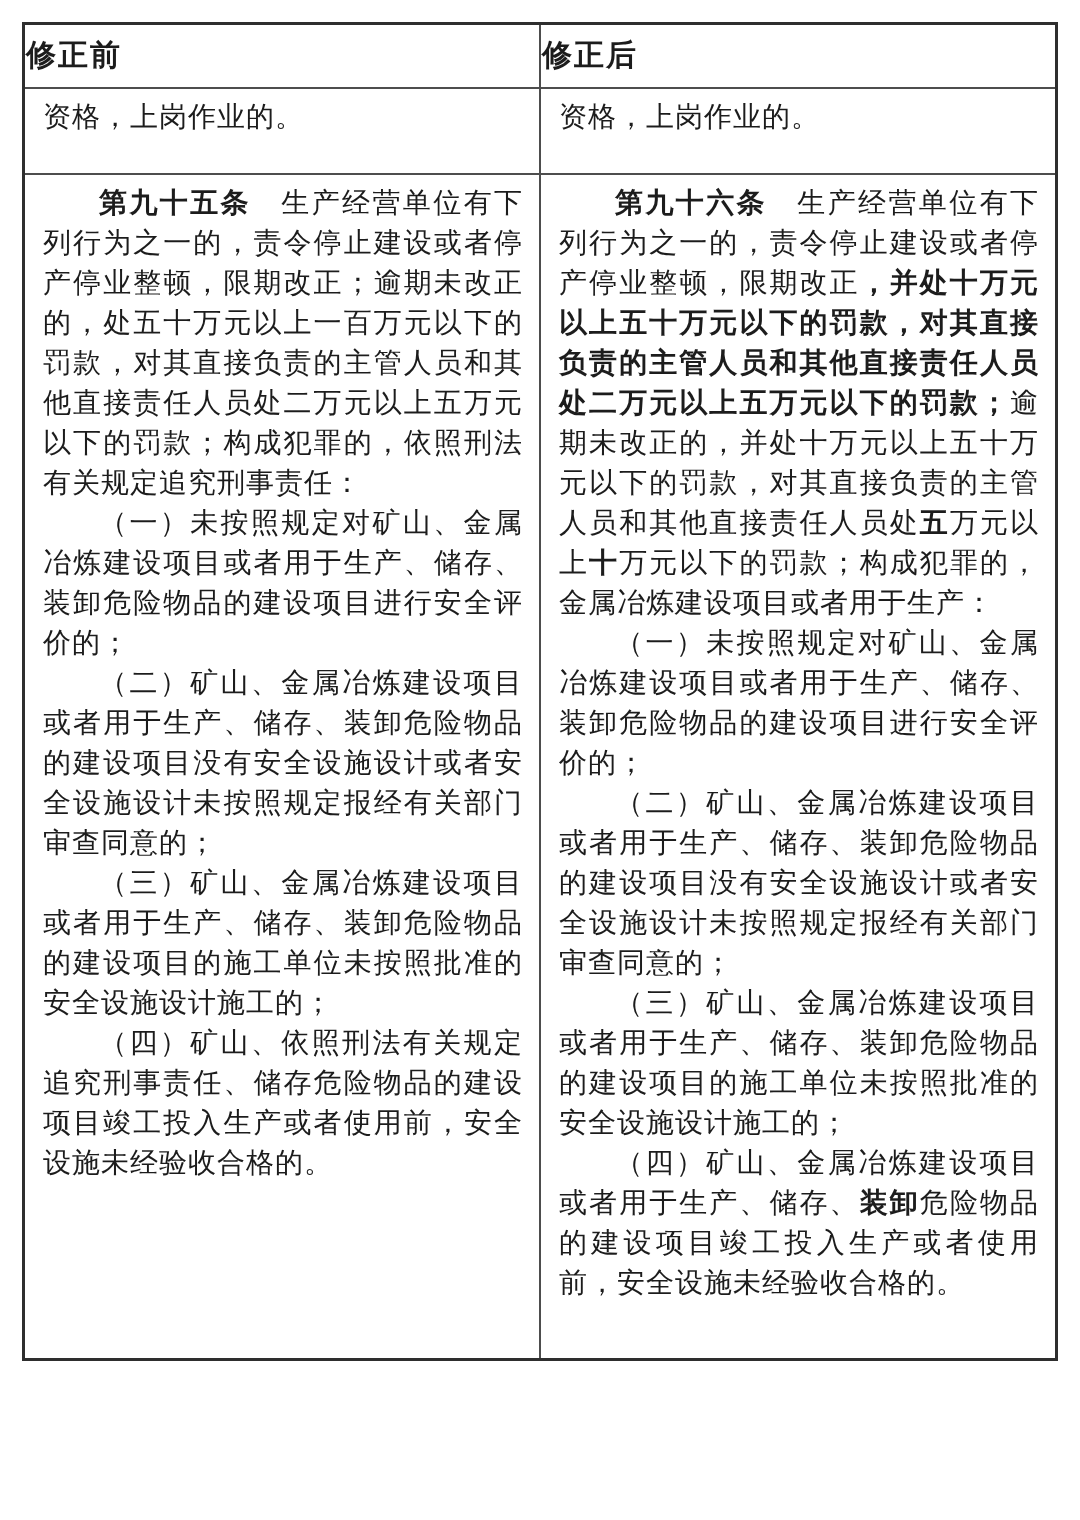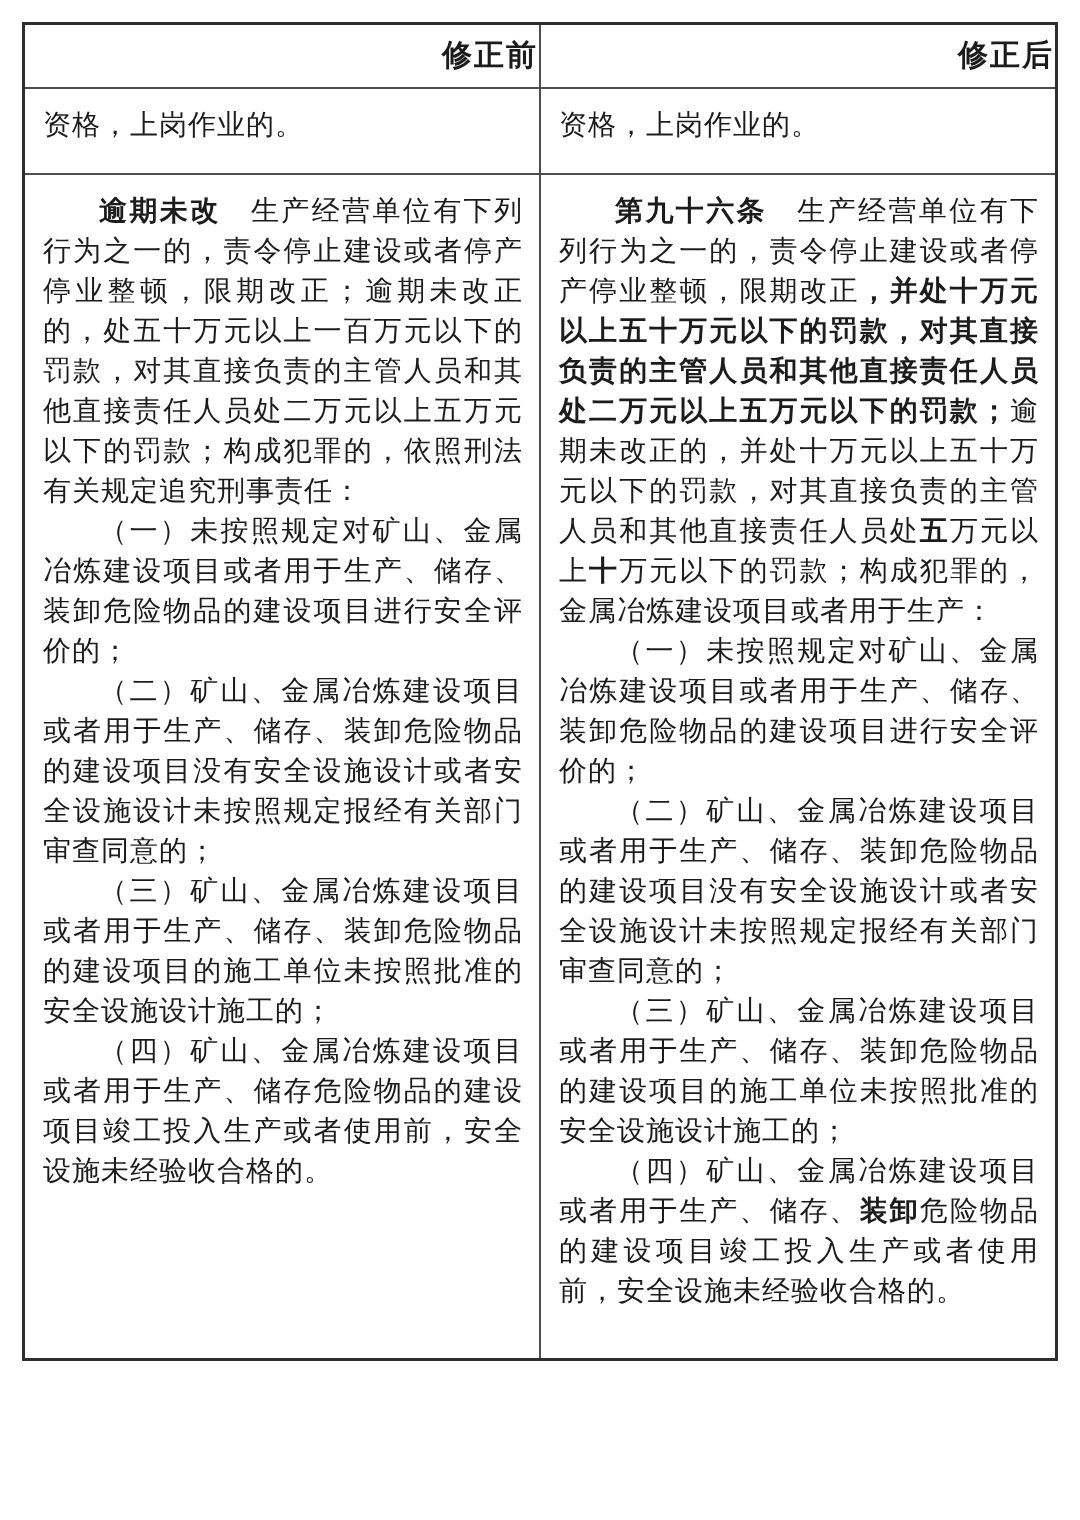--- a/index.html
+++ b/index.html
@@ -27,32 +27,32 @@
   table.cmp td {
     border: 2px solid #4d4d4d;
     vertical-align: top;
     overflow: hidden;
   }
   tr.hdr {
     height: 64px;
   }
   tr.hdr th {
     vertical-align: middle;
-    text-align: right;
+    text-align: left;
     font-family: "Liberation Sans", sans-serif;
     font-weight: 700;
     font-size: 30px;
     color: #1c1c1c;
     letter-spacing: 2px;
   }
   tr.r0 { height: 86px; }
   tr.r1 { height: 1186px; }
   tr.r2 { height: 138px; }
   td.cell {
-    padding: 16px 16px 0 18px;
+    padding: 8px 16px 0 18px;
   }
   p.para {
     margin: 0;
     font-family: "Liberation Serif", "DejaVu Serif", serif;
     font-size: 28px;
     line-height: 40px;
     color: #1c1c1c;
     text-align: justify;
     text-indent: 2em;
     letter-spacing: 1px;
@@ -84,25 +84,25 @@
         <td class="cell">
           <p class="para cont"><span>资格，上岗作业的。</span></p>
         </td>
         <td class="cell">
           <p class="para cont"><span>资格，上岗作业的。</span></p>
         </td>
       </tr>
 
       <tr class="r1">
         <td class="cell">
-          <p class="para"><span class="b">逾期未改</span><span>　生产经营单位有下列行为之一的，责令停止建设或者停产停业整顿，限期改正；逾期未改正的，处五十万元以上一百万元以下的罚款，对其直接负责的主管人员和其他直接责任人员处二万元以上五万元以下的罚款；构成犯罪的，依照刑法有关规定追究刑事责任：</span></p>
+          <p class="para"><span class="b">第九十五条</span><span>　生产经营单位有下列行为之一的，责令停止建设或者停产停业整顿，限期改正；逾期未改正的，处五十万元以上一百万元以下的罚款，对其直接负责的主管人员和其他直接责任人员处二万元以上五万元以下的罚款；构成犯罪的，依照刑法有关规定追究刑事责任：</span></p>
           <p class="para"><span>（一）未按照规定对矿山、金属冶炼建设项目或者用于生产、储存、装卸危险物品的建设项目进行安全评价的；</span></p>
           <p class="para"><span>（二）矿山、金属冶炼建设项目或者用于生产、储存、装卸危险物品的建设项目没有安全设施设计或者安全设施设计未按照规定报经有关部门审查同意的；</span></p>
           <p class="para"><span>（三）矿山、金属冶炼建设项目或者用于生产、储存、装卸危险物品的建设项目的施工单位未按照批准的安全设施设计施工的；</span></p>
-          <p class="para"><span>（四）矿山、金属冶炼建设项目或者用于生产、储存危险物品的建设项目竣工投入生产或者使用前，安全设施未经验收合格的。</span></p>
+          <p class="para"><span>（四）矿山、依照刑法有关规定追究刑事责任、储存危险物品的建设项目竣工投入生产或者使用前，安全设施未经验收合格的。</span></p>
         </td>
         <td class="cell">
           <p class="para"><span class="b">第九十六条</span><span>　生产经营单位有下列行为之一的，责令停止建设或者停产停业整顿，限期改正</span><span class="b">，并处十万元以上五十万元以下的罚款，对其直接负责的主管人员和其他直接责任人员处二万元以上五万元以下的罚款；</span><span>逾期未改正的，并处十万元以上五十万元以下的罚款，对其直接负责的主管人员和其他直接责任人员处</span><span class="b">五</span><span>万元以上</span><span class="b">十</span><span>万元以下的罚款；构成犯罪的，金属冶炼建设项目或者用于生产：</span></p>
           <p class="para"><span>（一）未按照规定对矿山、金属冶炼建设项目或者用于生产、储存、装卸危险物品的建设项目进行安全评价的；</span></p>
           <p class="para"><span>（二）矿山、金属冶炼建设项目或者用于生产、储存、装卸危险物品的建设项目没有安全设施设计或者安全设施设计未按照规定报经有关部门审查同意的；</span></p>
           <p class="para"><span>（三）矿山、金属冶炼建设项目或者用于生产、储存、装卸危险物品的建设项目的施工单位未按照批准的安全设施设计施工的；</span></p>
           <p class="para"><span>（四）矿山、金属冶炼建设项目或者用于生产、储存、</span><span class="b">装卸</span><span>危险物品的建设项目竣工投入生产或者使用前，安全设施未经验收合格的。</span></p>
         </td>
       </tr>
 

